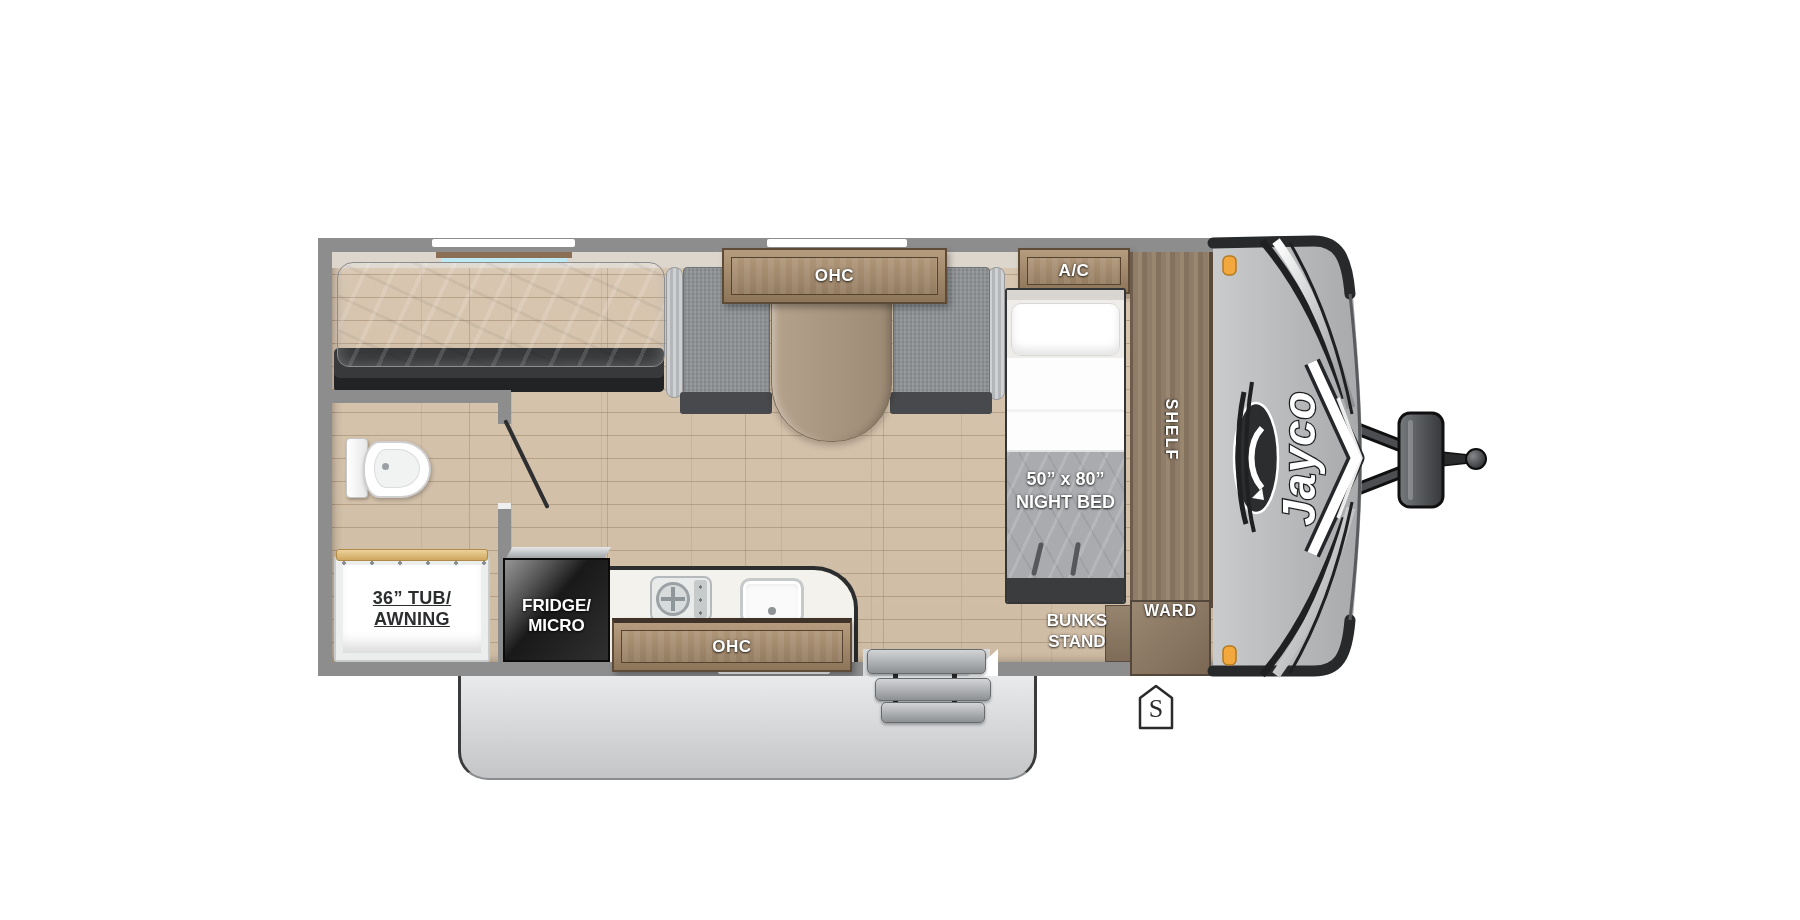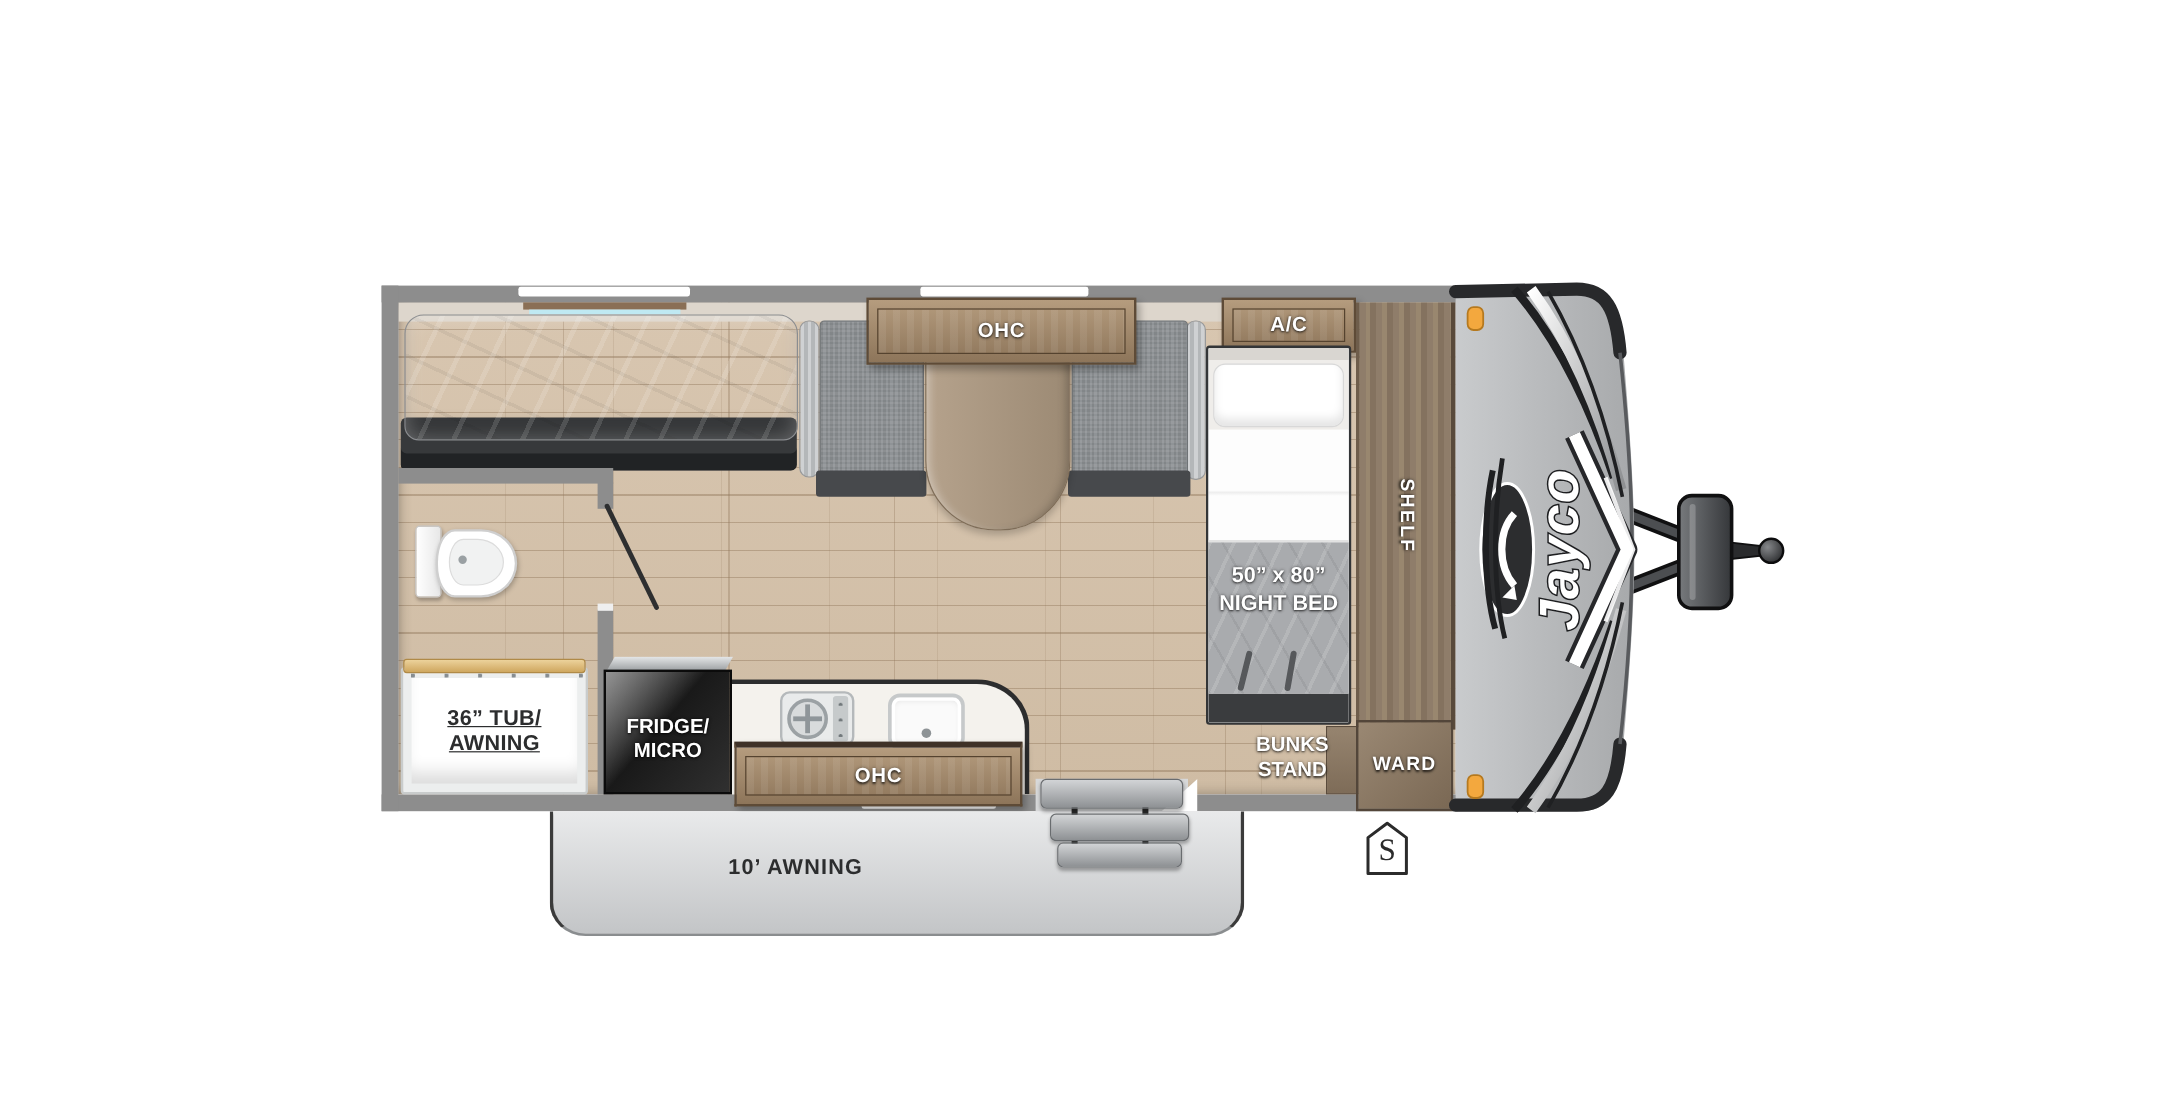--- a/index.html
+++ b/index.html
@@ -129,21 +129,21 @@
   #bed-foot{height:24px;background:#3a3c3e;}
 
   #shelf-panel{left:1130px;top:252px;width:83px;height:356px;box-sizing:border-box;
        background:repeating-linear-gradient(90deg,#8f7d6a 0 5px,#99876f 5px 9px,#84725f 9px 14px);
        border-left:3px solid #6e5d4b;border-right:4px solid #594a3b;
        display:flex;align-items:center;justify-content:center;}
   #shelf-panel span{transform:rotate(90deg);white-space:nowrap;}
   #nightstand{left:1105px;top:605px;width:30px;height:57px;background:linear-gradient(180deg,#96846f,#7e6c58);
        border:1px solid #5a4b3c;box-sizing:border-box;}
   #ward{left:1130px;top:600px;width:81px;height:76px;border:2px solid #53463a;box-sizing:border-box;
-       background:linear-gradient(135deg,#9a8873,#7a6854);display:flex;align-items:center;justify-content:center;}
+       background:linear-gradient(135deg,#9a8873,#7a6854);display:flex;justify-content:center;}
 
   
   #door-landing{left:863px;top:649px;width:127px;height:27px;background:#d7d8d9;}
   #door-wedge{left:968px;top:649px;width:30px;height:27px;background:#fff;clip-path:polygon(100% 0,100% 100%,0 100%);}
   .step{background:linear-gradient(180deg,#d2d4d6,#8e9194);border:1px solid #696c6f;border-radius:5px;
        box-shadow:0 2px 3px rgba(0,0,0,.3);box-sizing:border-box;}
   #step-rail-1{left:893px;top:652px;width:5px;height:62px;background:#2a2a2a;}
   #step-rail-2{left:952px;top:652px;width:5px;height:62px;background:#2a2a2a;}
   #step-1{left:867px;top:649px;width:119px;height:25px;}
   #step-2{left:875px;top:678px;width:116px;height:23px;}
@@ -263,21 +263,20 @@
   <div class="abs" id="nightstand"></div>
   <div class="abs wlabel" id="night-label">
     <div>BUNKS</div>
     <div>STAND</div>
   </div>
   <div class="abs" id="ward">
     <span class="wlabel cab-label">WARD</span>
   </div>
 
   <div class="abs" id="awning"></div>
-  <div class="abs dlabel" id="awning-label">10’ AWNING</div>
   <div class="abs" id="door-landing"></div>
   <div class="abs" id="door-wedge"></div>
   <div class="abs" id="step-rail-1"></div>
   <div class="abs" id="step-rail-2"></div>
   <div class="abs step" id="step-1"></div>
   <div class="abs step" id="step-2"></div>
   <div class="abs step" id="step-3"></div>
 
   <svg class="abs" id="spare-marker" viewBox="0 0 36 46">
     <path d="M18 2 L34 14 L34 44 L2 44 L2 14 Z" fill="#ffffff" stroke="#2b2b2b" stroke-width="2.5" stroke-linejoin="round"></path>

